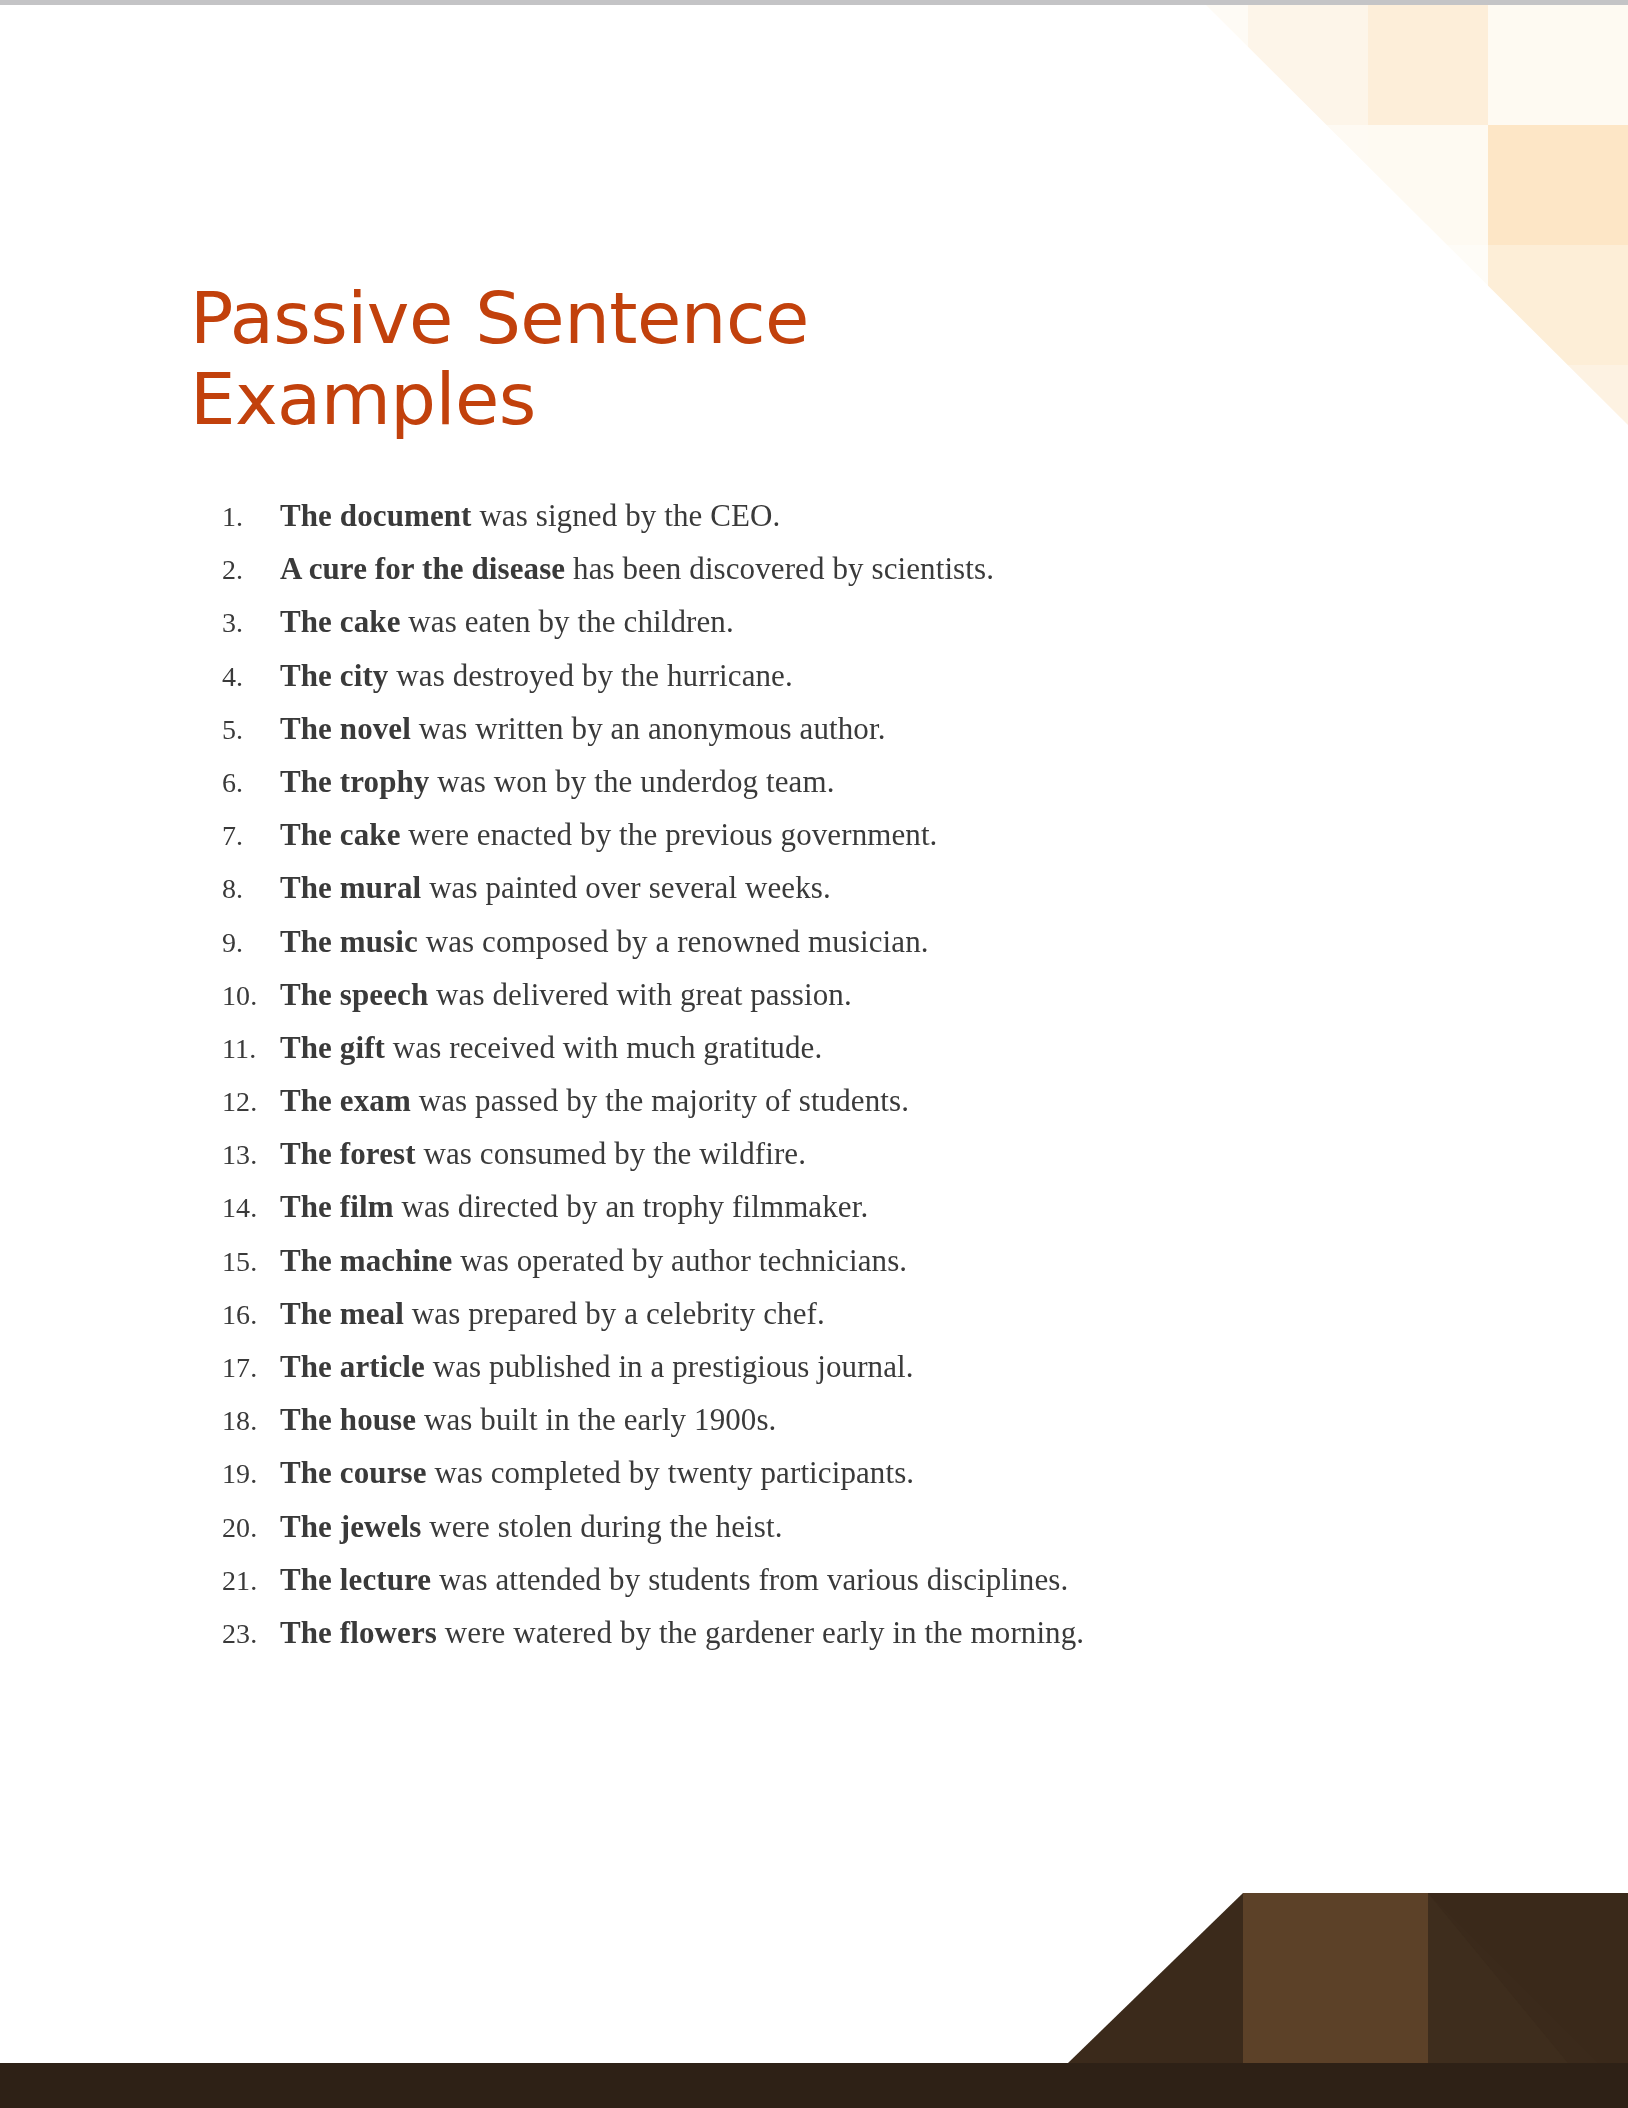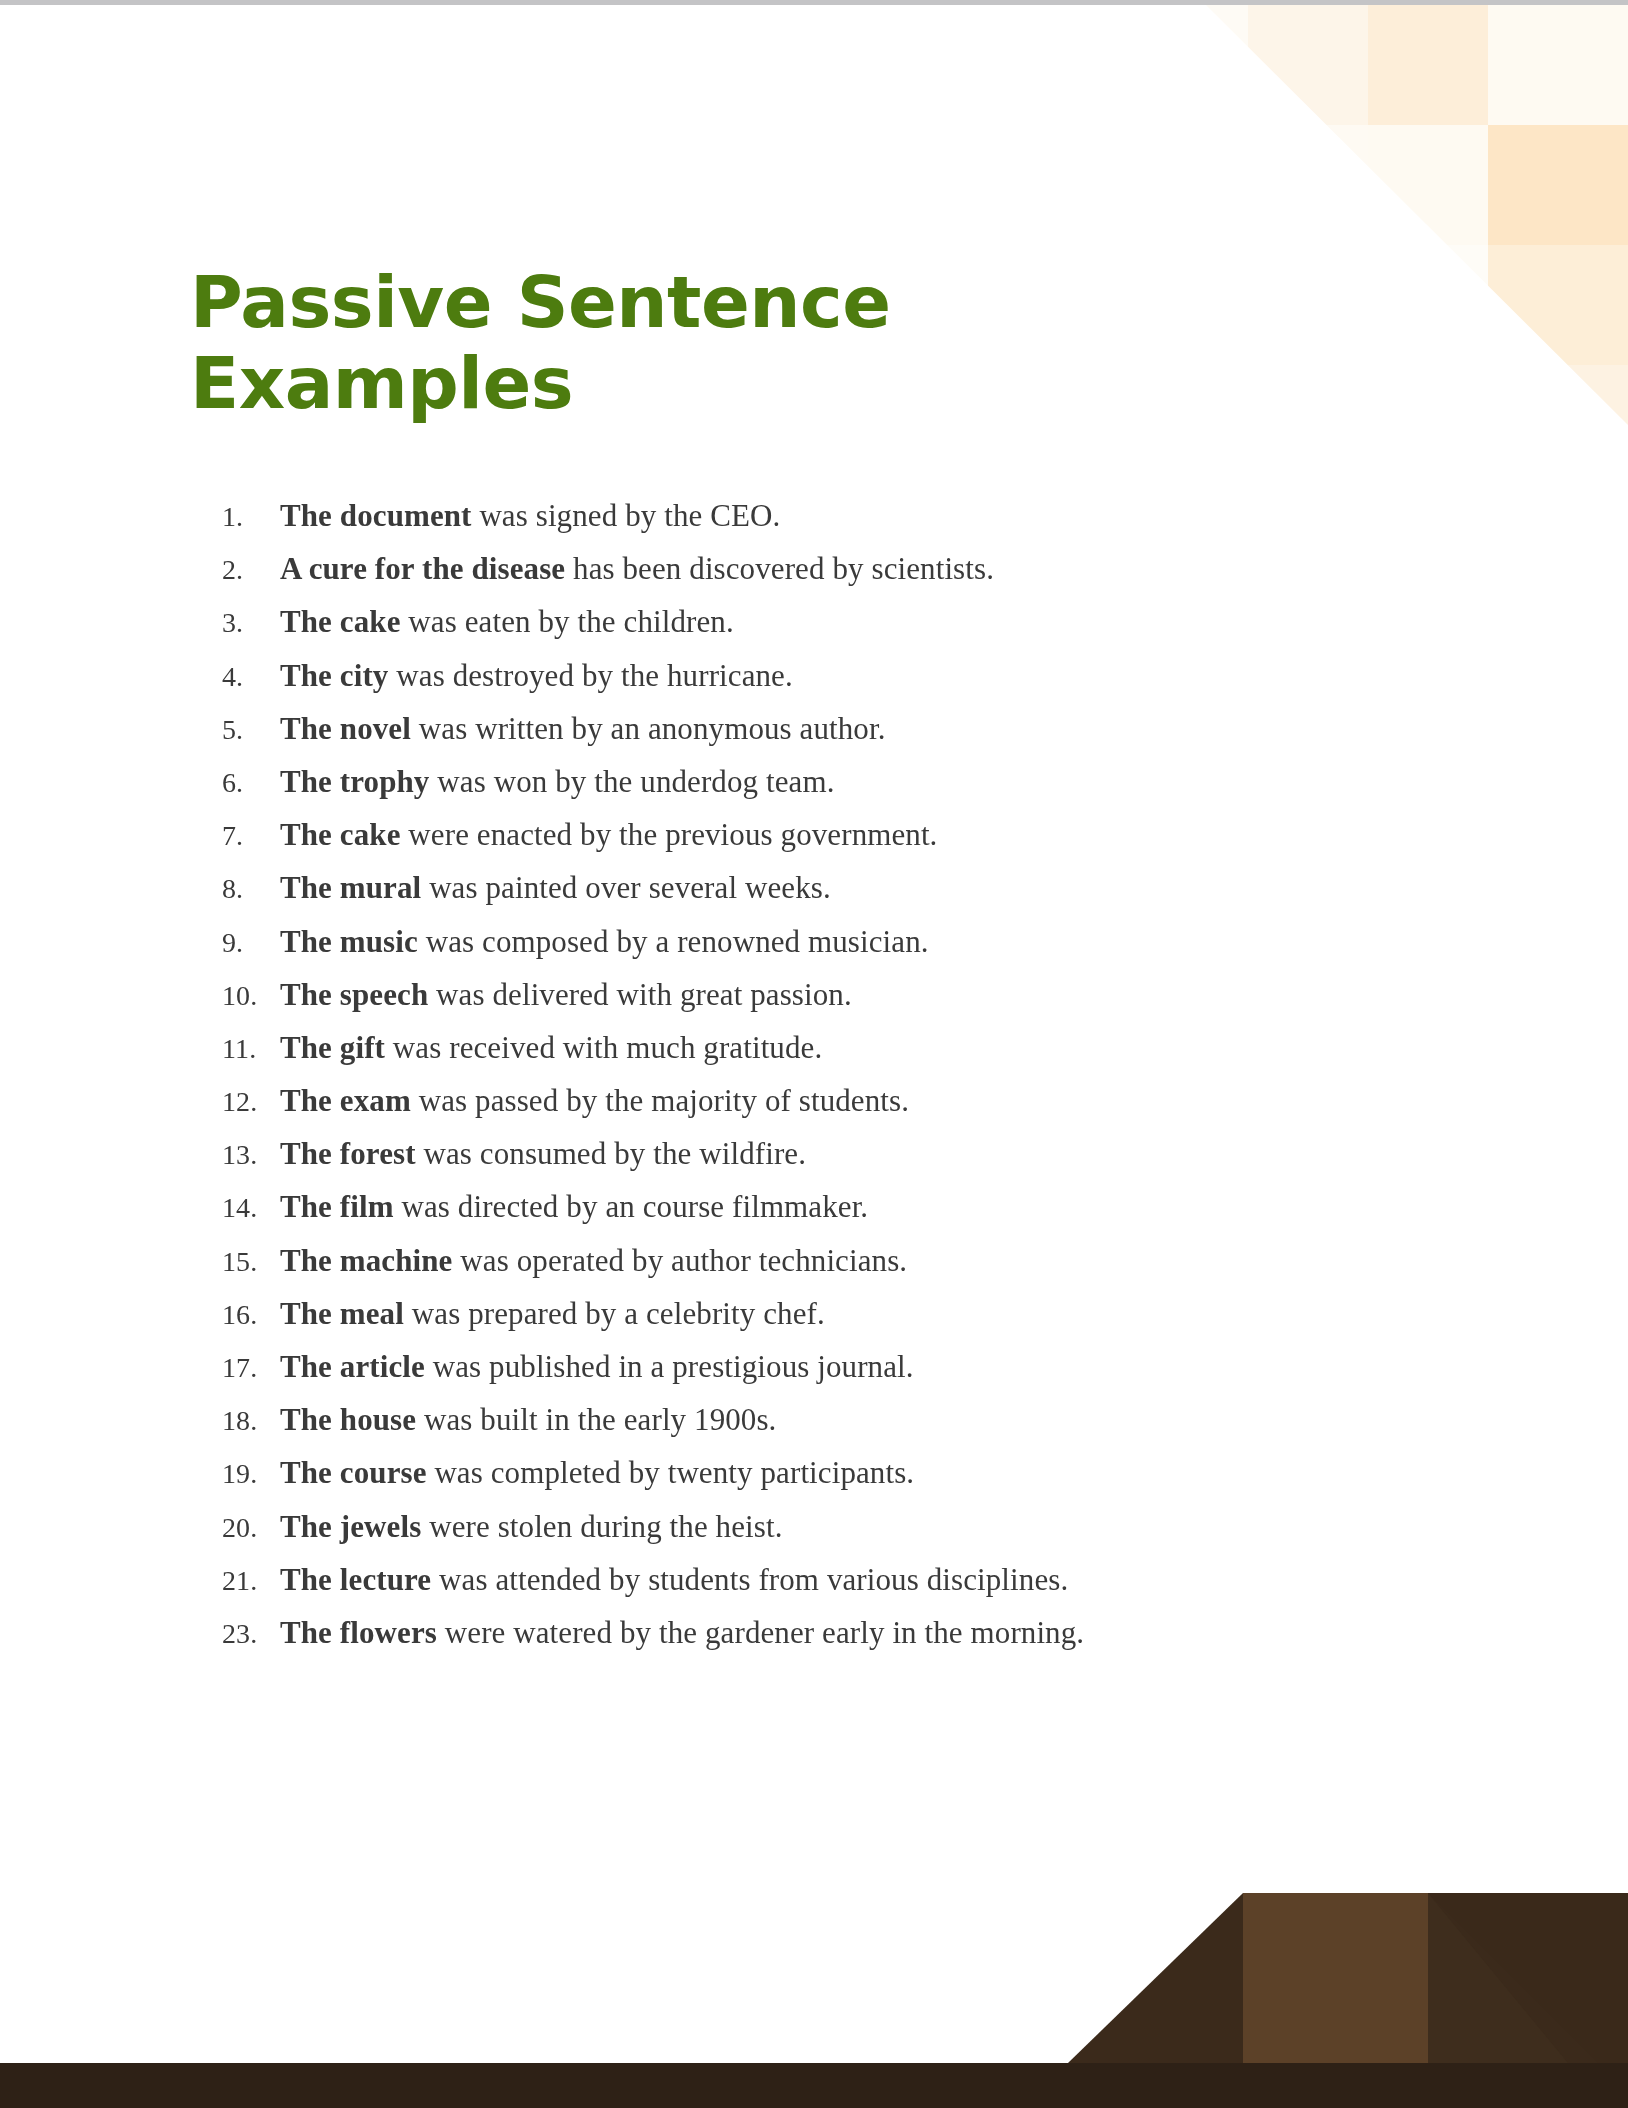--- a/index.html
+++ b/index.html
@@ -71,29 +71,29 @@
 
   
   .content {
     position: relative;
     z-index: 5;
     padding: 0;
   }
 
   .doc-title {
     position: absolute;
-    top: 262px;
+    top: 278px;
     left: 190px;
     width: 840px;
     font-family: "DejaVu Sans", sans-serif;
-    font-weight: 700;
+    font-weight: 400;
     font-size: 72px;
     line-height: 1.12;
     letter-spacing: -0.5px;
-    color: #4d7c0f;
+    color: #c2410c;
   }
 
   .sentence-list {
     position: absolute;
     top: 500px;
     left: 222px;
     width: 1160px;
     list-style: none;
   }
 
@@ -243,21 +243,21 @@
         <li class="sentence-item">
           <span class="item-num">12.</span>
           <span class="item-text"><span class="subj">The exam</span> <span class="verb">was passed</span> <span class="rest">by the majority of students.</span></span>
         </li>
         <li class="sentence-item">
           <span class="item-num">13.</span>
           <span class="item-text"><span class="subj">The forest</span> <span class="verb">was consumed</span> <span class="rest">by the wildfire.</span></span>
         </li>
         <li class="sentence-item">
           <span class="item-num">14.</span>
-          <span class="item-text"><span class="subj">The film</span> <span class="verb">was directed</span> <span class="rest">by an course filmmaker.</span></span>
+          <span class="item-text"><span class="subj">The film</span> <span class="verb">was directed</span> <span class="rest">by an trophy filmmaker.</span></span>
         </li>
         <li class="sentence-item">
           <span class="item-num">15.</span>
           <span class="item-text"><span class="subj">The machine</span> <span class="verb">was operated</span> <span class="rest">by author technicians.</span></span>
         </li>
         <li class="sentence-item">
           <span class="item-num">16.</span>
           <span class="item-text"><span class="subj">The meal</span> <span class="verb">was prepared</span> <span class="rest">by a celebrity chef.</span></span>
         </li>
         <li class="sentence-item">

